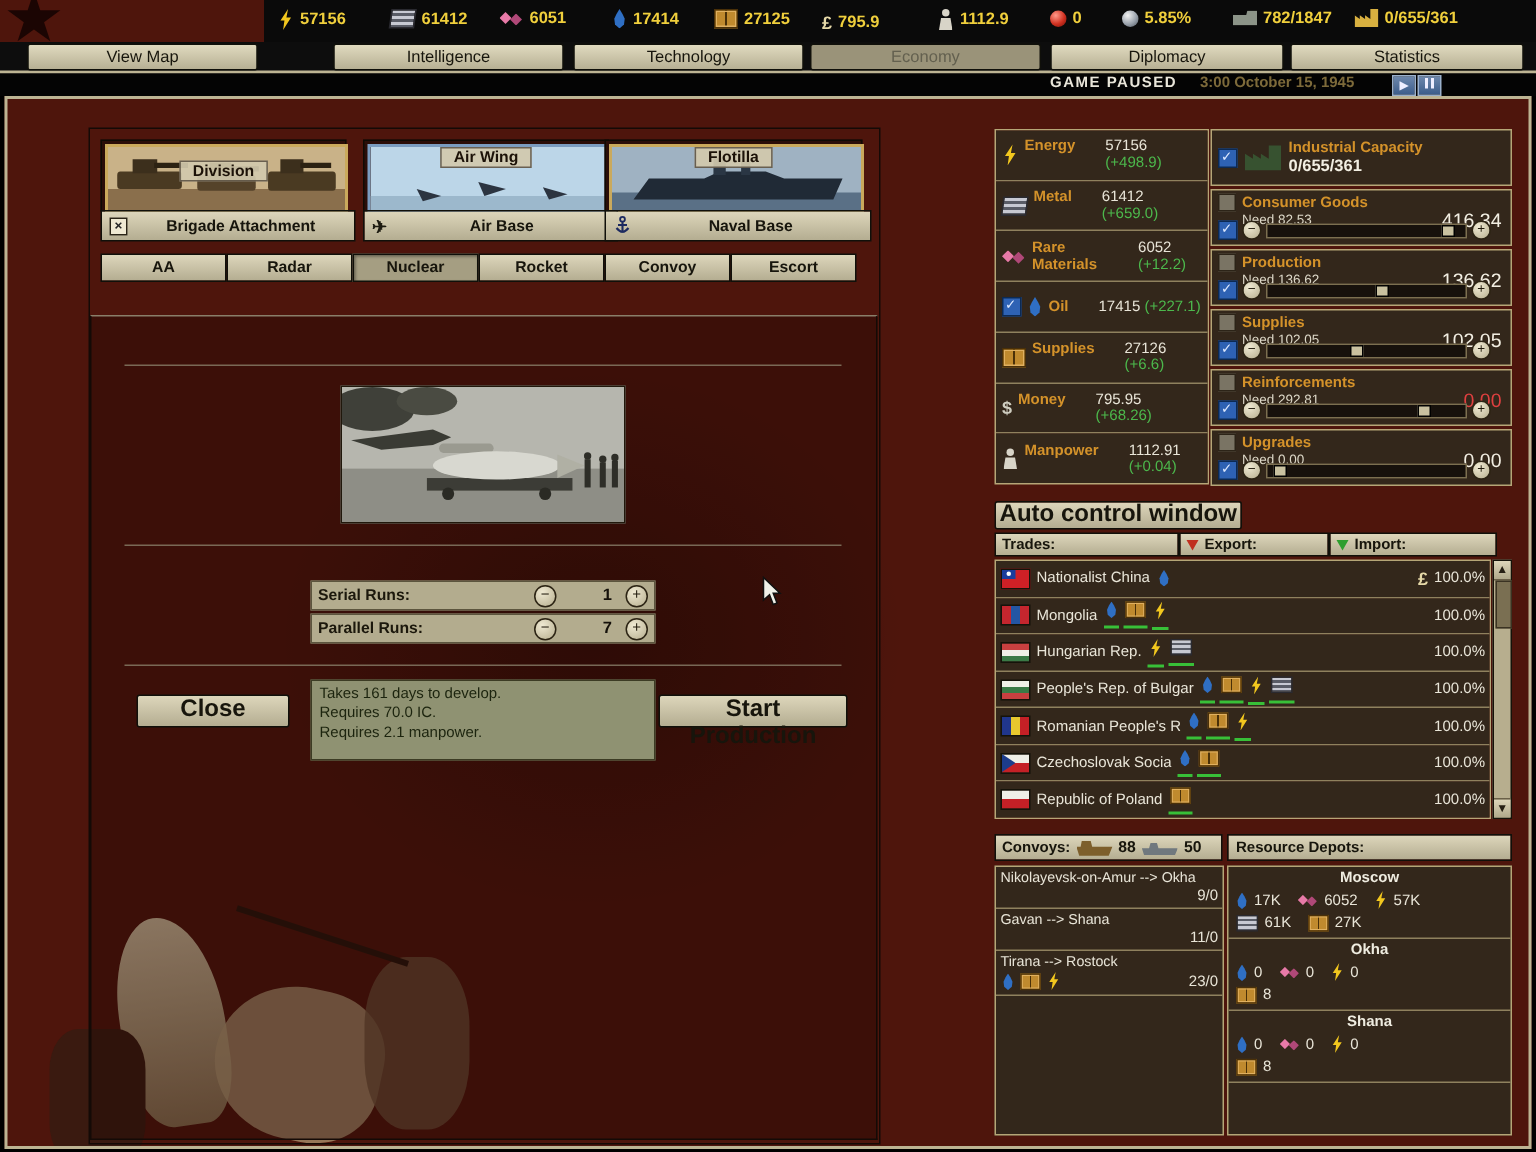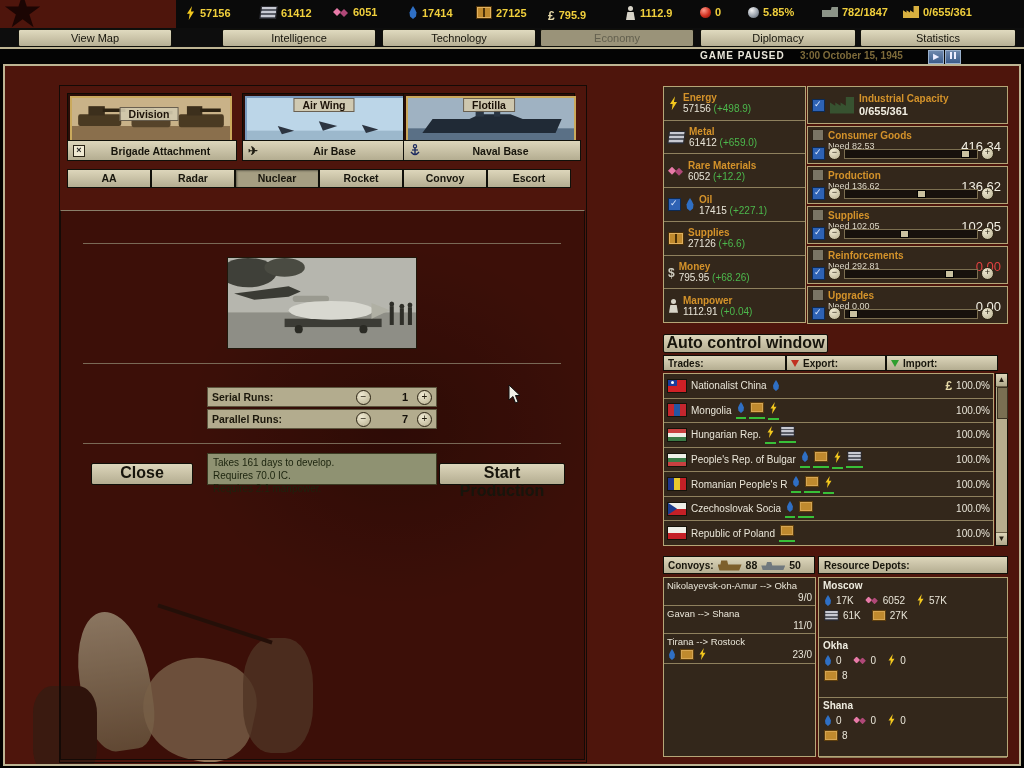--- a/index.html
+++ b/index.html
@@ -46,29 +46,29 @@
   .detail{position:absolute;left:55px;top:144px;width:523px;height:548px;border:1px solid #140a06;
     border-top:1px solid #8a7f6a;background:rgba(26,5,2,.34);}
   .hr{position:absolute;left:22px;width:478px;height:1px;background:#8a7f6a;opacity:.8;}
   .v1-frame{position:absolute;left:166px;top:46px;width:188px;height:90px;border:1px solid #20180c;background:#b6b6ae;}
   .runs-row{position:absolute;left:146px;width:230px;height:20px;background:#b3ac8e;border:1px solid #5c553e;
     display:flex;align-items:center;padding:0 4px;box-sizing:border-box;gap:3px;}
   .runs-label{flex:1;font-size:10.5px;font-weight:bold;color:#1c180c;}
   .runs-minus,.runs-plus{width:13px;height:13px;border-radius:50%;background:radial-gradient(circle at 35% 30%,#efe9d2,#b6ae8e);
     border:1px solid #2c2414;text-align:center;line-height:11px;font-size:10px;color:#201a0c;cursor:pointer;flex:none;}
   .runs-val{width:34px;text-align:right;padding-right:6px;font-size:11px;font-weight:bold;color:#14100a;}
-  .info-box{position:absolute;left:146px;top:242px;width:230px;height:32px;background:#8f9272;border:1px solid #3c3c24;
+  .info-box{position:absolute;left:146px;top:242px;width:230px;height:54px;background:#8f9272;border:1px solid #3c3c24;
     padding:2px 5px;box-sizing:border-box;font-size:10px;color:#1c240e;line-height:13px;}
   .btn{position:absolute;height:20px;line-height:18px;text-align:center;background:linear-gradient(180deg,#ddd6bb,#b4ad91);
     border:1px solid #10100a;border-radius:2px;font-size:16px;font-weight:bold;color:#17150c;cursor:pointer;}
   
   .res-box{position:absolute;left:658px;top:20px;width:141px;height:235px;border:1px solid #b5a677;display:flex;flex-direction:column;}
   .res-row{flex:1;display:flex;align-items:center;gap:4px;padding:0 4px;background:#33271b;border-bottom:1px solid #8f815e;}
   .res-row:last-child{border-bottom:none;}
-  .res-text{display:flex;flex-direction:column;line-height:11px;}
+  .res-text{display:flex;flex-direction:row;line-height:11px;gap:20px;}
   .res-label{color:#d4922a;font-size:10px;font-weight:bold;}
   .res-val{color:#e9e5d8;font-size:10px;}
   .res-gain{color:#4cb84c;}
   .sl-col{position:absolute;left:802px;top:20px;width:201px;}
   .sl-cell{position:relative;height:38px;background:#33271b;border:1px solid #b5a677;margin-bottom:2px;
     padding:2px 4px;box-sizing:border-box;}
   .sl-top{display:flex;align-items:center;gap:4px;}
   .sl-label{color:#d4922a;font-size:10px;font-weight:bold;white-space:nowrap;}
   .sl-need{color:#ddd8c8;font-size:9px;margin-left:16px;}
   .sl-value{position:absolute;right:6px;top:12px;color:#f2eee2;font-size:13px;font-weight:normal;margin-left:11px;}
@@ -126,21 +126,21 @@
   .cv-num{font-size:10.5px;font-weight:bold;color:#17150c;}
   .depots-bar{position:absolute;left:813px;top:490px;width:190px;height:18px;background:linear-gradient(180deg,#ddd6bb,#b4ad91);
     border:1px solid #10100a;display:flex;align-items:center;padding:0 5px;box-sizing:border-box;
     font-size:10px;font-weight:bold;color:#17150c;}
   .routes-panel{position:absolute;left:658px;top:511px;width:153px;height:180px;border:1px solid #b5a677;background:#33271b;box-sizing:border-box;}
   .route-row{border-bottom:1px solid #8f815e;padding:2px 3px;color:#e9e5d8;font-size:9.5px;}
   .route-line{display:flex;align-items:center;min-height:12px;}
   .ricons{display:flex;gap:2px;align-items:center;}
   .route-count{margin-left:auto;font-size:10px;}
   .depots-panel{position:absolute;left:813px;top:511px;width:190px;height:180px;border:1px solid #b5a677;background:#33271b;box-sizing:border-box;}
-  .depot-sec{border-bottom:1px solid #8f815e;padding:2px 4px 15px 4px;}
+  .depot-sec{border-bottom:1px solid #8f815e;padding:2px 4px 3px 4px;text-align:center;}
   .depot-name{color:#efece0;font-size:10px;font-weight:bold;}
   .depot-line{display:flex;gap:10px;align-items:center;margin-top:2px;}
   .dep-item{display:inline-flex;align-items:center;gap:3px;color:#e9e5d8;font-size:10px;}
   
   .ic{display:inline-block;position:relative;flex:none;}
   .ic-energy{width:11px;height:14px;background:#f2c71e;clip-path:polygon(64% 0,18% 55%,42% 55%,34% 100%,82% 40%,54% 40%);}
   .ic-metal{width:15px;height:11px;background:repeating-linear-gradient(180deg,#c7c9d2 0 2px,#595c66 2px 4px);
     border:1px solid #2a2a30;transform:skewX(-8deg);}
   .ic-rare{width:16px;height:12px;}
   .ic-rare::before,.ic-rare::after{content:"";position:absolute;width:8px;height:8px;clip-path:polygon(50% 0,100% 50%,50% 100%,0 50%);}

